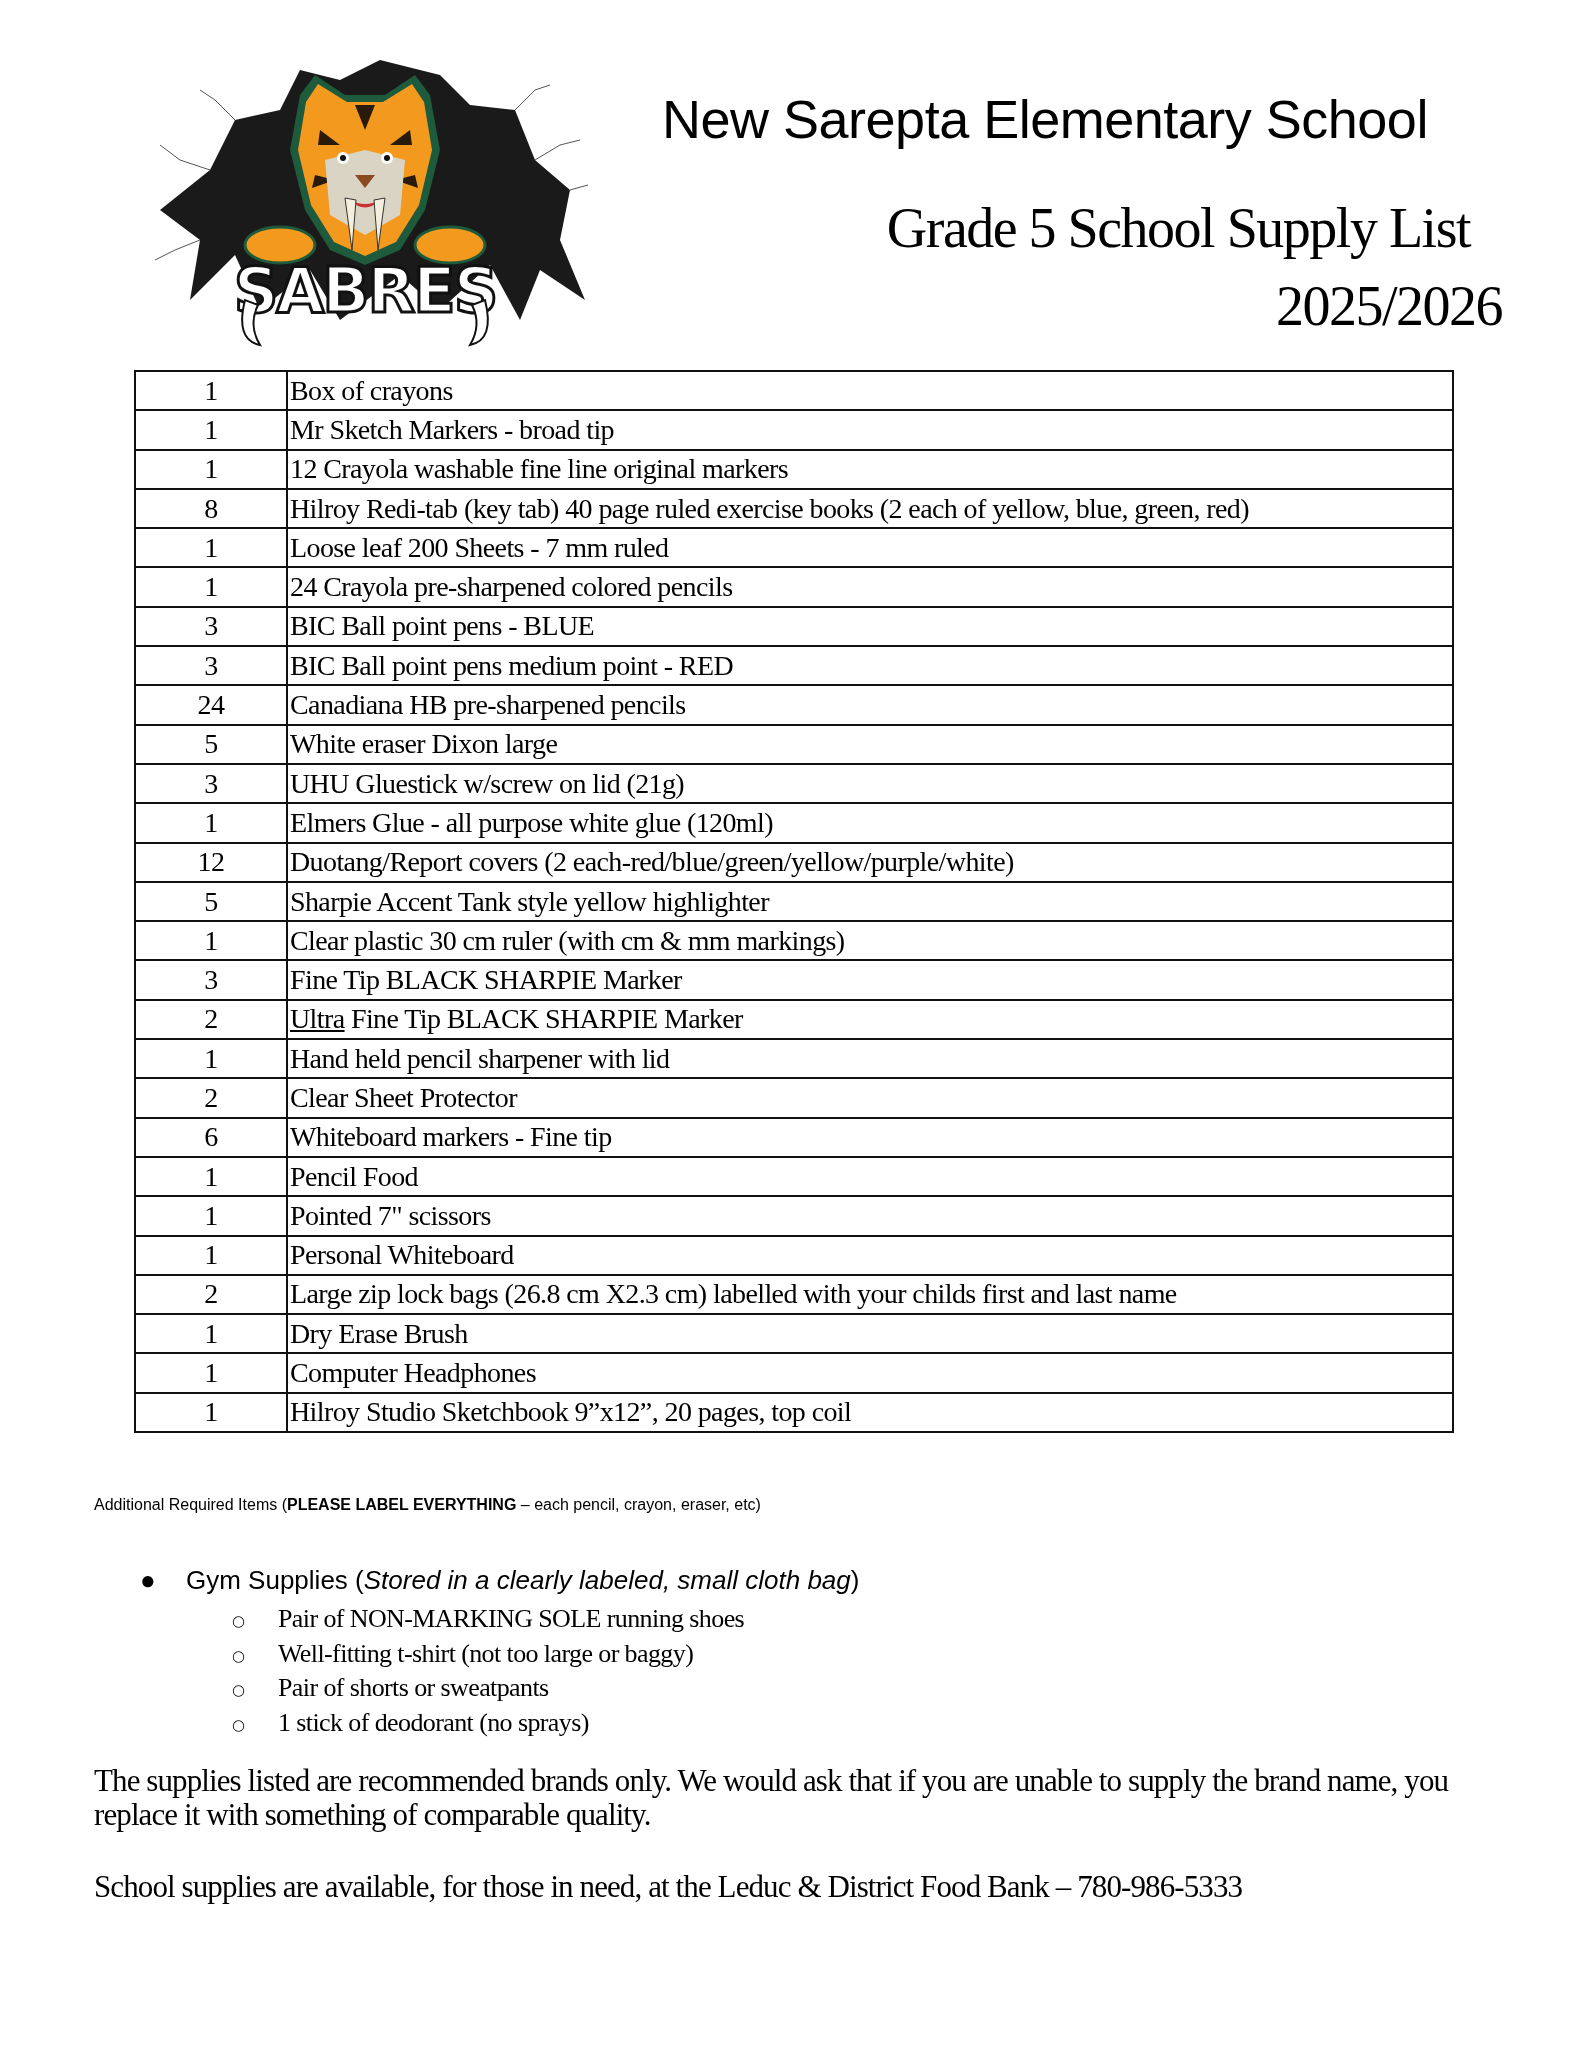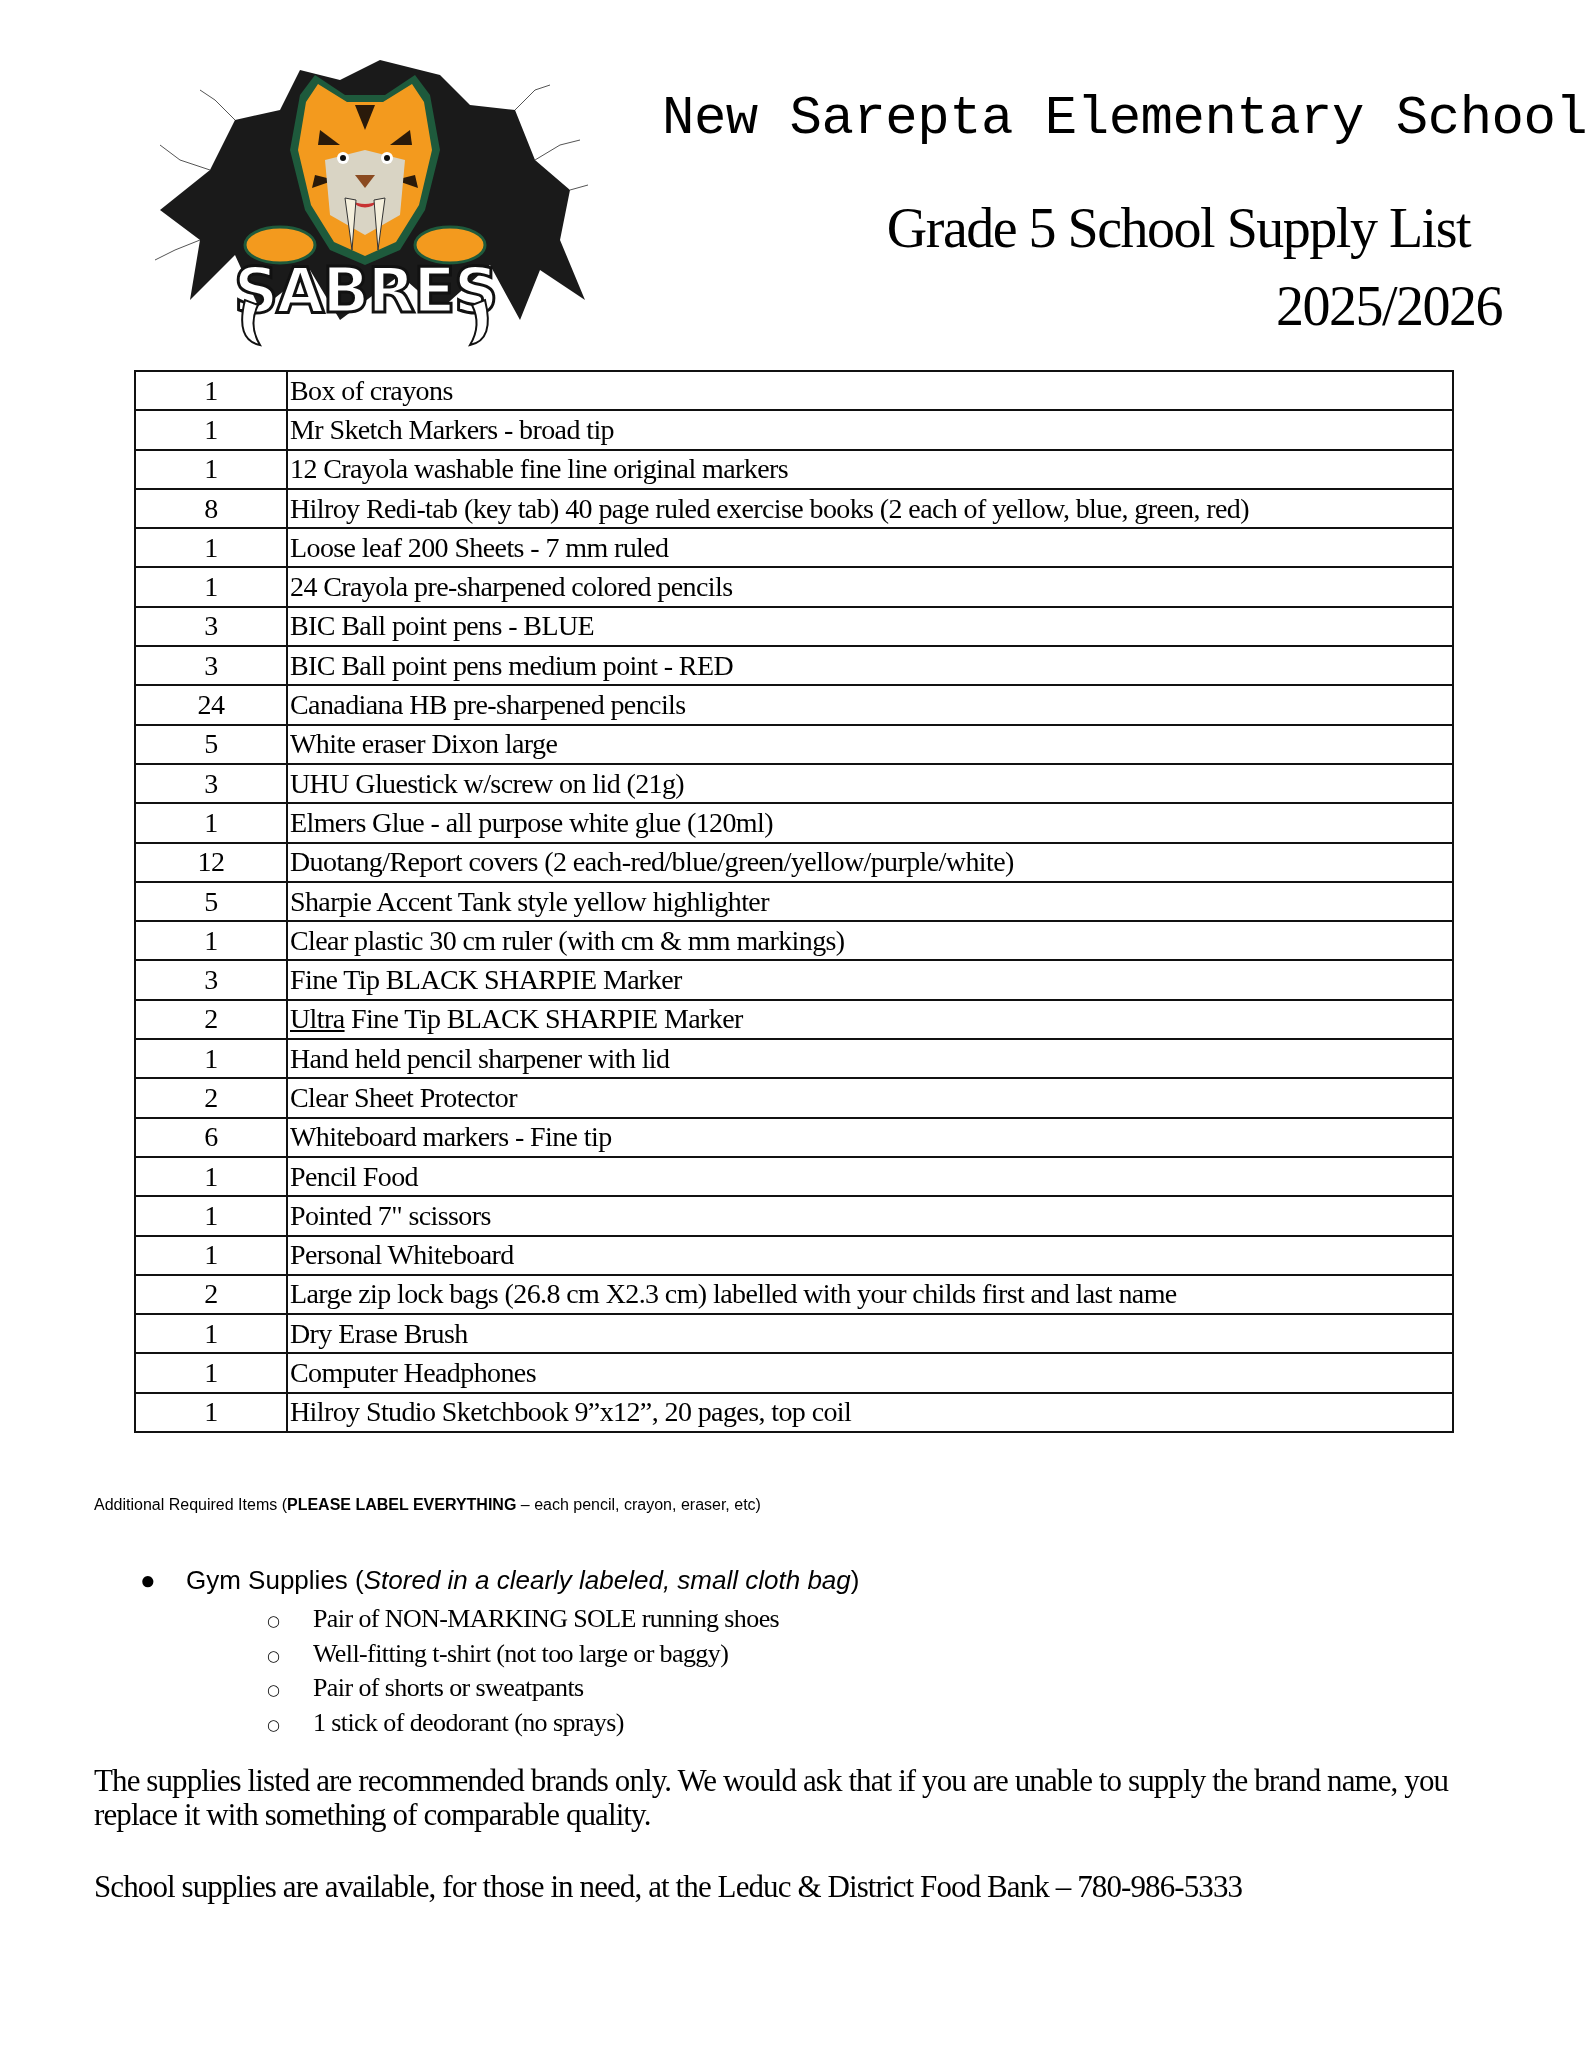--- a/index.html
+++ b/index.html
@@ -19,21 +19,21 @@
       position: absolute;
       left: 140px;
       top: 50px;
       width: 450px;
       height: 300px;
     }
     .school-name {
       position: absolute;
       left: 662px;
       top: 92px;
-      font-family: Liberation Mono, monospace;
+      font-family: Liberation Sans, sans-serif;
       font-size: 54px;
       letter-spacing: -0.5px;
       white-space: nowrap;
       line-height: 1;
     }
     .list-title {
       position: absolute;
       left: 600px;
       width: 910px;
       text-align: right;
@@ -106,21 +106,20 @@
       margin: 0;
       padding: 0;
       list-style: none;
     }
     .sub-list li {
       height: 34.5px;
       font-size: 26px;
       letter-spacing: -0.6px;
       white-space: nowrap;
       line-height: 34px;
-      margin-left: 35px;
     }
     .sub-list .circle {
       display: inline-block;
       width: 46px;
       font-family: "DejaVu Sans", sans-serif;
       font-size: 15px;
       vertical-align: middle;
     }
 
     .para {

